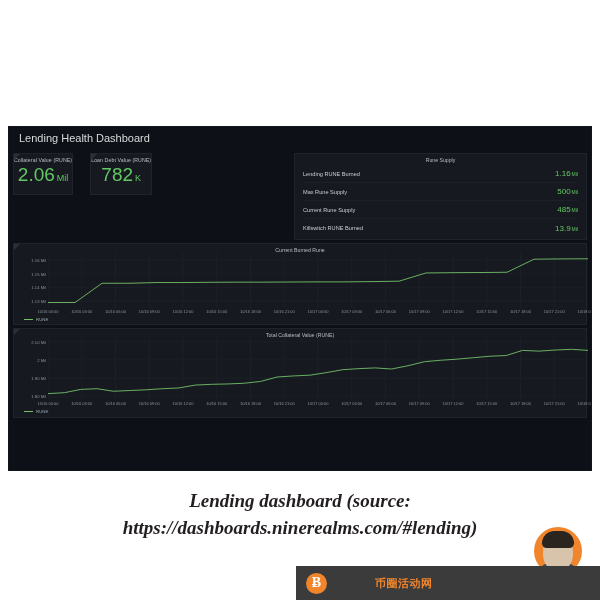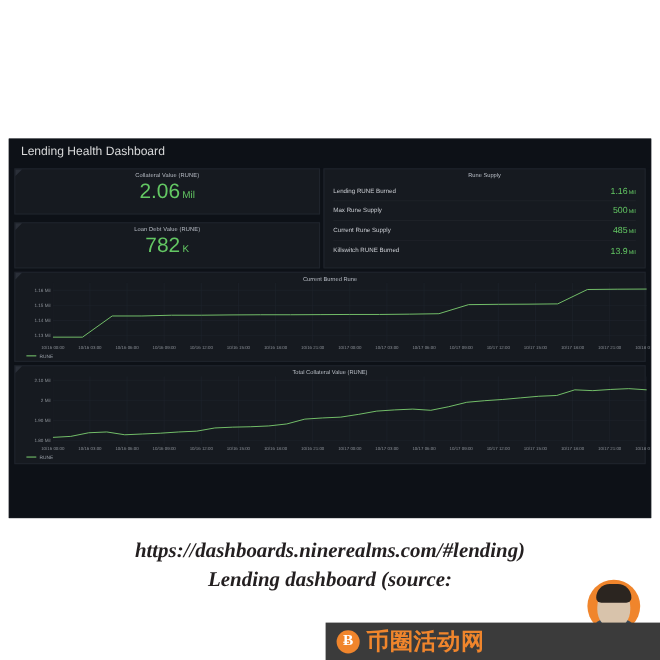--- a/index.html
+++ b/index.html
@@ -31,21 +31,21 @@
   .dash-head {
     height: 26px; padding: 5px 0 0 10px;
     color: #d8d9da; font-size: 11px;
     background: #0d1117;
   }
   .section-row {
     display: flex; gap: 3px; padding: 0 4px;
   }
 
   
-  .col-left { width: 278px; display: flex; flex-direction: column; gap: 7px; }
+  .col-left { width: 278px; display: flex; flex-direction: row; gap: 17px; }
   .stat-panel {
     background: #161a20; border: 1px solid #1f242c;
     height: 42px; position: relative;
     display: flex; flex-direction: column; align-items: center; justify-content: flex-start;
     padding-top: 3px;
   }
   .stat-panel .corner {
     position: absolute; left: 0; top: 0;
     border-top: 6px solid #2a2f38; border-right: 6px solid transparent;
   }
@@ -147,23 +147,24 @@
     padding-left: 10px;
   }
   .btc-icon {
     width: 21px; height: 21px; border-radius: 50%;
     background: #f0852c; color: #fff;
     font-size: 14px; font-weight: bold;
     display: flex; align-items: center; justify-content: center;
     font-family: "Liberation Serif", serif;
   }
   .wm-cn {
-    color: #f0852c; font-size: 21px; font-weight: bold;
+    color: #f0852c; font-size: 11px; font-weight: bold;
     letter-spacing: .5px;
     font-family: Liberation Serif, serif;
+    margin-left: 42px;
   }
   .wm-url {
     color: #f0852c; font-size: 17px; font-weight: bold;
     letter-spacing: 1.4px; margin-left: 4px;
   }
 </style>
 </head>
 <body>
 
 <div class="slide">
@@ -333,22 +334,22 @@
         </div>
       <div class="legend">
         <span class="legend-swatch"></span>
         <span class="legend-label">RUNE</span>
       </div>
     </div>
 
   </div>
 
   <div class="caption">
+    <div>Lending dashboard (source:</div>
     <div>https://dashboards.ninerealms.com/#lending)</div>
-    <div>Lending dashboard (source:</div>
   </div>
 
   <div class="avatar">
     <span class="shirt"></span>
     <span class="face"></span>
     <span class="hair"></span>
   </div>
 
   <div class="watermark">
     <span class="btc-icon">Ƀ</span>

